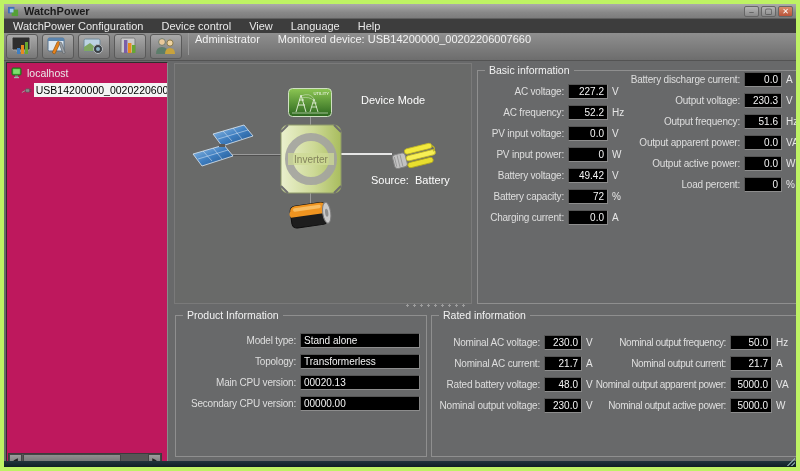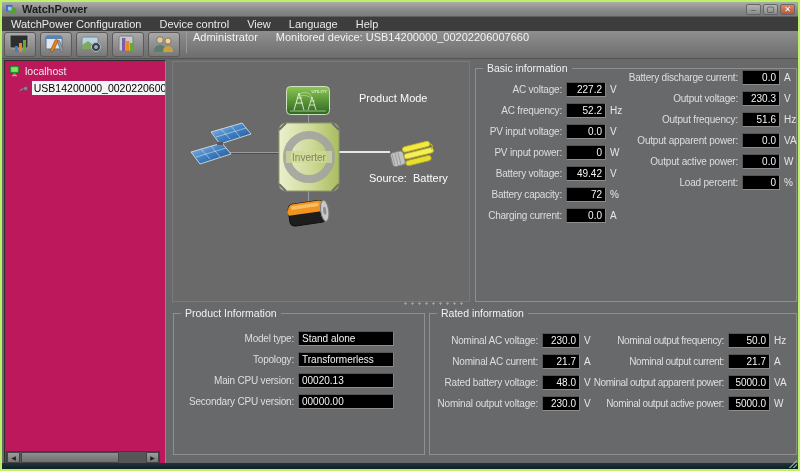--- a/index.html
+++ b/index.html
@@ -1,21 +1,21 @@
 <!DOCTYPE html>
 <html><head>
 <meta charset="utf-8">
 <style>
   * { box-sizing: border-box; margin: 0; padding: 0; }
   html,body { background:#2b2b2b; }
   body { font-family: "Liberation Sans", sans-serif; }
 
   .window {
     position: relative; width: 800px; height: 471px;
-    background: #68696a; border: 2px solid #bef264; overflow: hidden;
+    background: #68696a; border: 4px solid #bef264; overflow: hidden;
   }
 
   
   .titlebar {
     position: absolute; left:0; top:0; width:100%; height:15px;
     background: linear-gradient(#ababab, #888888 60%, #7c7c7c);
     display:flex; align-items:center; border-bottom:1px solid #5f5f5f;
   }
   .titlebar .appicon { width:11px; height:11px; margin:0 5px 0 4px; }
   .titlebar .title { font-size:11px; font-weight:bold; color:#1c1c1c; line-height:15px; }
@@ -105,21 +105,21 @@
     color:#f4f4f4; font-size:10px; text-align:right; padding:0 3px; white-space:nowrap;
   }
   .funit { color:#e6e6e6; font-size:10px; margin-left:4px; white-space:nowrap; }
   .fbox.wide { text-align:left; }
 
   
   .col-basic-left  .flabel { width:82px; }  .col-basic-left  .fbox { width:40px; } 
   .col-basic-right .flabel { width:118px; } .col-basic-right .fbox { width:38px; }
   .col-rated-left  .flabel { width:104px; } .col-rated-left  .fbox { width:38px; }
   .col-rated-right .flabel { width:140px; letter-spacing:-0.4px; } .col-rated-right .fbox { width:42px; }
-  .col-product     .flabel { width:112px; } .col-product     .fbox { width:96px; }
+  .col-product     .flabel { width:112px; } .col-product     .fbox { width:120px; }
 
   .splitter-grip {
     position:absolute; left:400px; top:299px; width:62px; height:5px;
     background-image: radial-gradient(circle, #9d9d9d 1px, transparent 1.2px);
     background-size:7px 5px; background-repeat:repeat-x;
   }
 
   
   .bottombar {
     position:absolute; left:0; bottom:0; width:100%; height:6px;
@@ -300,21 +300,21 @@
     <svg class="dicon" style="left:113px; top:136px;" width="46" height="32" viewBox="0 0 46 32">
       <g transform="rotate(-8 23 16)">
         <rect x="3" y="4" width="36" height="22" rx="5" fill="#1d1d1d" stroke="#0c0c0c"></rect>
         <path d="M3 15 a5 5 0 0 1 0 -6 v-0 a5 5 0 0 1 5 -5 h26 a5 5 0 0 1 5 5 v6 Z" fill="#ef9420"></path>
         <rect x="6" y="6" width="28" height="3.5" rx="1.7" fill="#f8c169" opacity="0.9"></rect>
         <ellipse cx="39" cy="15" rx="4" ry="10.5" fill="#c9c9c9" stroke="#7e7e7e"></ellipse>
         <ellipse cx="39" cy="15" rx="1.6" ry="4" fill="#8f8f8f"></ellipse>
       </g>
     </svg>
 
-    <div class="dlabel" style="left:186px; top:30px;">Product Mode</div>
+    <div class="dlabel" style="left:186px; top:30px;">Device Mode</div>
     <div class="dlabel" style="left:196px; top:110px;">Source:  Battery</div>
   </div>
 
   <div class="groupbox" style="left:473px; top:66px; width:322px; height:234px;">
     <span class="gtitle">Basic information</span>
     <div class="fcol col-basic-left" style="left:4px;   top:12px;">
         <div class="frow">
           <span class="flabel">AC voltage:</span>
           <span class="fbox">227.2</span>
           <span class="funit">V</span>

